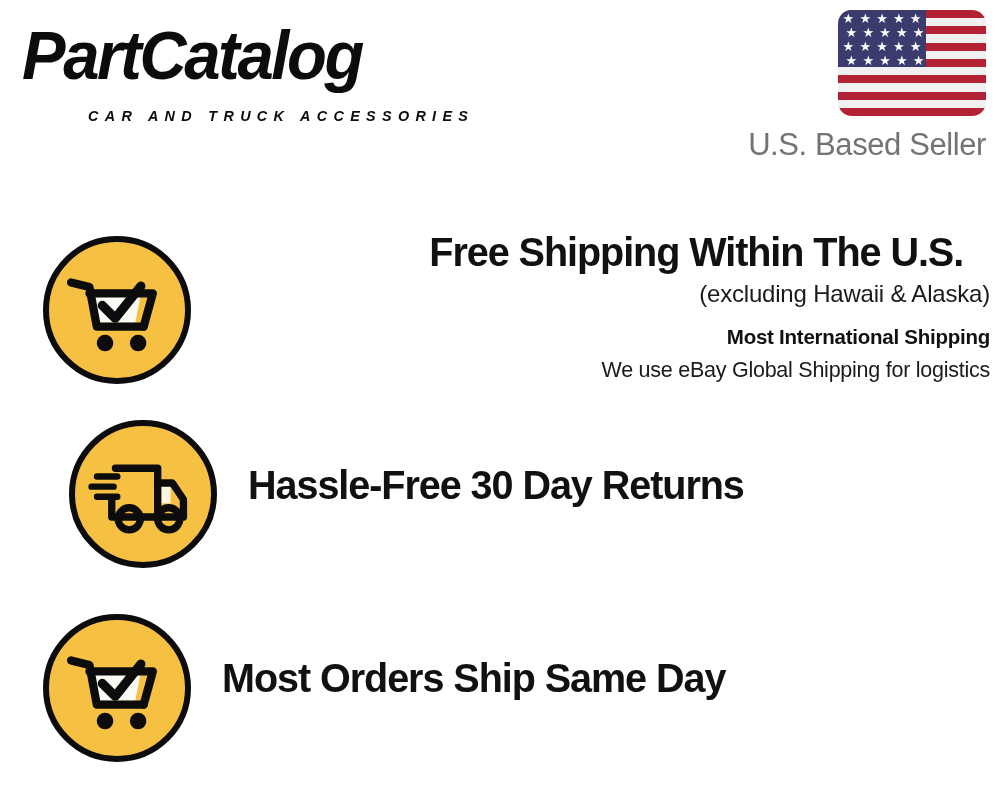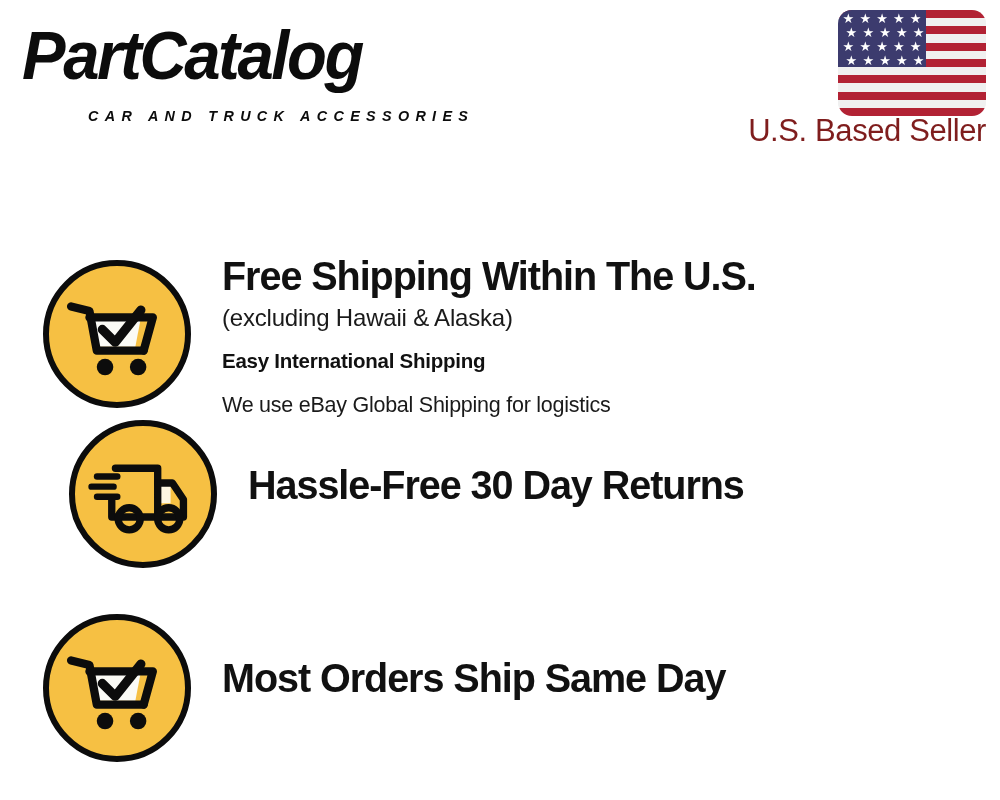--- a/index.html
+++ b/index.html
@@ -106,39 +106,39 @@
   #flag-badge .star {
     color: #ffffff;
     font-size: 13px;
     line-height: 13px;
   }
   #flag-badge .stars .row-odd { transform: translateX(3px); }
 
   #us-seller-label {
     position: absolute;
     left: 724px;
-    top: 113px;
+    top: 127px;
     width: 262px;
     text-align: right;
     font-family: "Liberation Sans", sans-serif;
     font-weight: 400;
     font-size: 31px;
     line-height: 36px;
     letter-spacing: -0.4px;
-    color: #7f1d1d;
+    color: #737373;
     white-space: nowrap;
   }
 
   
   .feature-row {
     position: absolute;
     left: 0;
     width: 1000px;
   }
-  #feature-row-0 { top: 252px; height: 170px; }
+  #feature-row-0 { top: 228px; height: 170px; text-align: right; }
   #feature-row-1 { top: 415px; height: 160px; margin-left: 26px; }
   #feature-row-2 { top: 609px; height: 160px; padding-left: 11px; }
 
   .badge-circle {
     position: absolute;
     left: 43px;
     width: 148px;
     height: 148px;
     border-radius: 50%;
     background: #f6c043;
@@ -190,21 +190,21 @@
     margin-top: 14px;
     white-space: nowrap;
   }
   .feature-sub-note {
     font-family: "Liberation Sans", sans-serif;
     font-weight: 400;
     font-size: 21.5px;
     line-height: 29px;
     letter-spacing: -0.25px;
     color: #1a1a1a;
-    margin-top: 16px;
+    margin-top: 5px;
     white-space: nowrap;
   }
 </style>
 </head>
 <body>
 
 <div id="header-bar">
 
   <div id="brand-logo">
     <div id="brand-wordmark">PartCatalog</div>
@@ -262,21 +262,21 @@
       <path d="M24,44 L44,49 L52,92 L103,92" fill="none" stroke="#0c0c0c" stroke-width="9" stroke-linecap="round" stroke-linejoin="round"></path>
       <path d="M44,56 L113,56 L103,92" fill="none" stroke="#0c0c0c" stroke-width="9" stroke-linecap="round" stroke-linejoin="round"></path>
       <path d="M58,69 L72,83 L100,48" fill="none" stroke="#0c0c0c" stroke-width="10" stroke-linecap="round" stroke-linejoin="round"></path>
       <circle cx="61" cy="110" r="9" fill="#0c0c0c"></circle>
       <circle cx="97" cy="110" r="9" fill="#0c0c0c"></circle>
     </svg>
   </div>
   <div class="feature-text">
     <div class="feature-title">Free Shipping Within The U.S.</div>
     <div class="feature-note">(excluding Hawaii &amp; Alaska)</div>
-    <div class="feature-sub-title">Easy International Shipping</div>
+    <div class="feature-sub-title">Most International Shipping</div>
     <div class="feature-sub-note">We use eBay Global Shipping for logistics</div>
   </div>
 </div>
 
 <div class="feature-row" id="feature-row-1">
   <div class="badge-circle">
     <svg viewBox="0 0 148 148" xmlns="http://www.w3.org/2000/svg">
       <polygon points="92,62 104,62 104,84 86,84" fill="#fdf6e2"></polygon>
       <path d="M44,46 L90,46 L90,99 L40,99 L40,78" fill="none" stroke="#0c0c0c" stroke-width="8" stroke-linecap="round" stroke-linejoin="round"></path>
       <path d="M90,62 L106,62 L118,80 L118,99 L90,99" fill="none" stroke="#0c0c0c" stroke-width="8" stroke-linecap="round" stroke-linejoin="round"></path>

